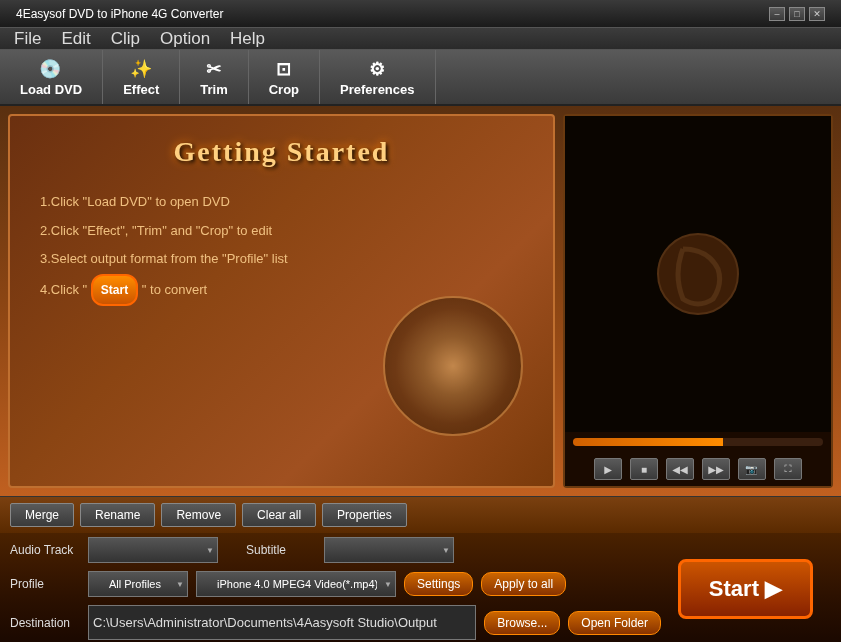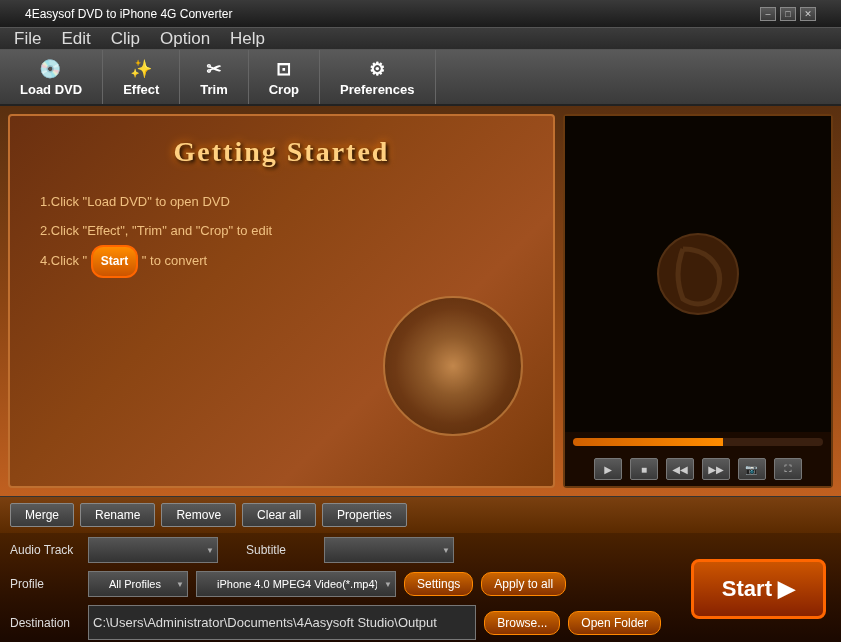--- a/index.html
+++ b/index.html
@@ -12,21 +12,21 @@
       color: #fff;
       overflow: hidden;
     }
     
     #titlebar {
       background: linear-gradient(to bottom, #3a3a3a, #1a1a1a);
       height: 28px;
       display: flex;
       align-items: center;
       justify-content: space-between;
-      padding: 0 25px;
+      padding: 0 16px;
       border-bottom: 1px solid #555;
     }
     #titlebar-controls { display: flex; gap: 4px; }
     .titlebar-btn {
       width: 16px; height: 14px;
       background: linear-gradient(to bottom, #5a5a5a, #3a3a3a);
       border: 1px solid #888;
       color: #ccc;
       font-size: 9px;
       display: flex; align-items: center; justify-content: center;
@@ -327,20 +327,21 @@
   </div>
 </div>
 
 <div id="main">
 
   <div id="left-panel">
     <div id="getting-started-title">Getting  Started</div>
     <div id="instructions">
       <div>1.Click "Load DVD" to open DVD</div>
       <div>2.Click "Effect", "Trim" and "Crop" to edit</div>
+      <div>3.Select output format from the "Profile" list</div>
       <div>
         <span>4.Click "</span>
         <span class="start-inline">Start</span>
         <span> " to convert</span>
       </div>
     </div>
 
     <div id="decoration">
       <div class="dvd-circle"></div>
     </div>
@@ -410,17 +411,17 @@
     <button class="orange-btn">Apply to all</button>
   </div>
 
   <div class="settings-row-container" style="background: linear-gradient(to bottom, #2a1000, #1a0800); padding-right: 180px;">
     <span class="row-label">Destination</span>
     <input type="text" id="dest-input" class="dest-input" style="flex: 1 1 0%; height: 35px; background: rgb(42, 42, 42); border: 1px solid rgb(119, 119, 119); color: rgb(221, 221, 221); font-size: 13px; padding: 0px 4px;" value="C:\Users\Administrator\Documents\4Aasysoft Studio\Output">
     <button class="orange-btn">Browse...</button>
     <button class="orange-btn">Open Folder</button>
   </div>
 
-  <div style="position:absolute; right:15px; top:10px; bottom:10px; display:flex; align-items:center;">
+  <div style="position:absolute; right:28px; top:10px; bottom:10px; display:flex; align-items:center;">
     <button id="start-big-btn">Start ▶</button>
   </div>
 
 </div>
 
 </body></html>

